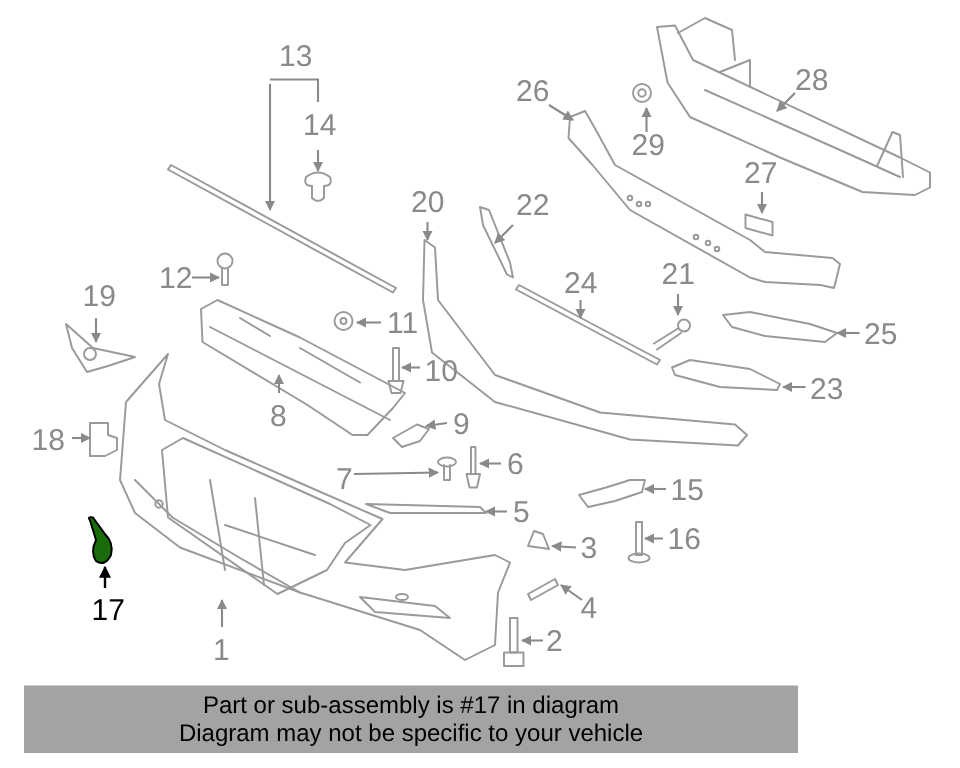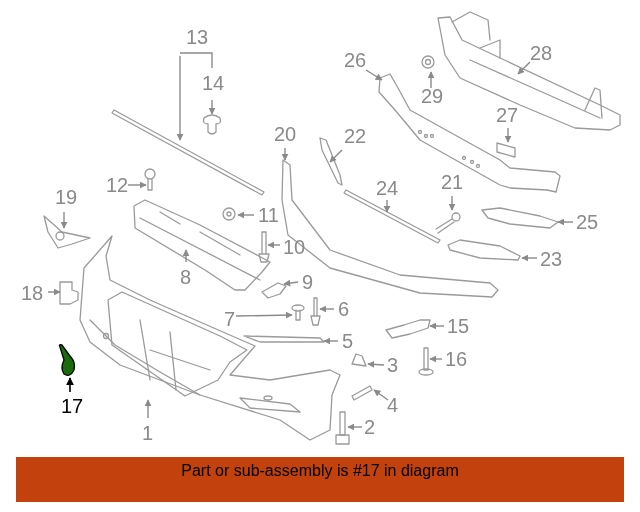--- a/index.html
+++ b/index.html
@@ -7,21 +7,21 @@
   #diagram { position: absolute; left: 0; top: 0; width: 640px; height: 456px; }
   .part { fill: none; stroke: #9a9a9a; stroke-width: 1.3; stroke-linejoin: round; stroke-linecap: round; }
   .part-fill { fill: #ffffff; stroke: #9a9a9a; stroke-width: 1.3; stroke-linejoin: round; }
   .leader { stroke: #8a8a8a; stroke-width: 1.4; fill: none; }
   .arrowhead { fill: #8a8a8a; }
   .lbl { fill: #8a8a8a; font-family: "Liberation Sans", sans-serif; font-size: 20px; }
   .lbl-hl { fill: #000000; font-family: "Liberation Sans", sans-serif; font-size: 20px; }
   .hl-leader { stroke: #000; stroke-width: 1.6; }
   .hl-arrow { fill: #000; }
   .hl-part { fill: #1a6b0a; stroke: #000; stroke-width: 1.3; }
-  #banner { position: absolute; left: 16px; top: 457px; width: 608px; height: 45px; background: #c2410c; color: #000; text-align: center; font-size: 16px; line-height: 19px; padding-top: 4px; box-sizing: border-box; }
+  #banner { position: absolute; left: 16px; top: 457px; width: 516px; height: 45px; background: #a3a3a3; color: #000; text-align: center; font-size: 16px; line-height: 19px; padding-top: 4px; box-sizing: border-box; }
   #banner div { white-space: nowrap; }
 </style>
 </head>
 <body>
 
 <svg id="diagram" viewBox="0 0 640 456" xmlns="http://www.w3.org/2000/svg">
   <defs>
     <marker id="ah" viewBox="0 0 10 10" refX="9" refY="5" markerWidth="5" markerHeight="5" orient="auto-start-reverse">
       <path d="M0,0 L10,5 L0,10 z" class="arrowhead"></path>
     </marker>
@@ -229,13 +229,14 @@
     <text class="lbl" x="576" y="229">25</text>
     <text class="lbl" x="344" y="67">26</text>
     <text class="lbl" x="496" y="122">27</text>
     <text class="lbl" x="530" y="60">28</text>
     <text class="lbl" x="421" y="103">29</text>
   </g>
 </svg>
 
 <div id="banner">
   <div>Part or sub-assembly is #17 in diagram</div>
+  <div>Diagram may not be specific to your vehicle</div>
 </div>
 
 </body></html>

